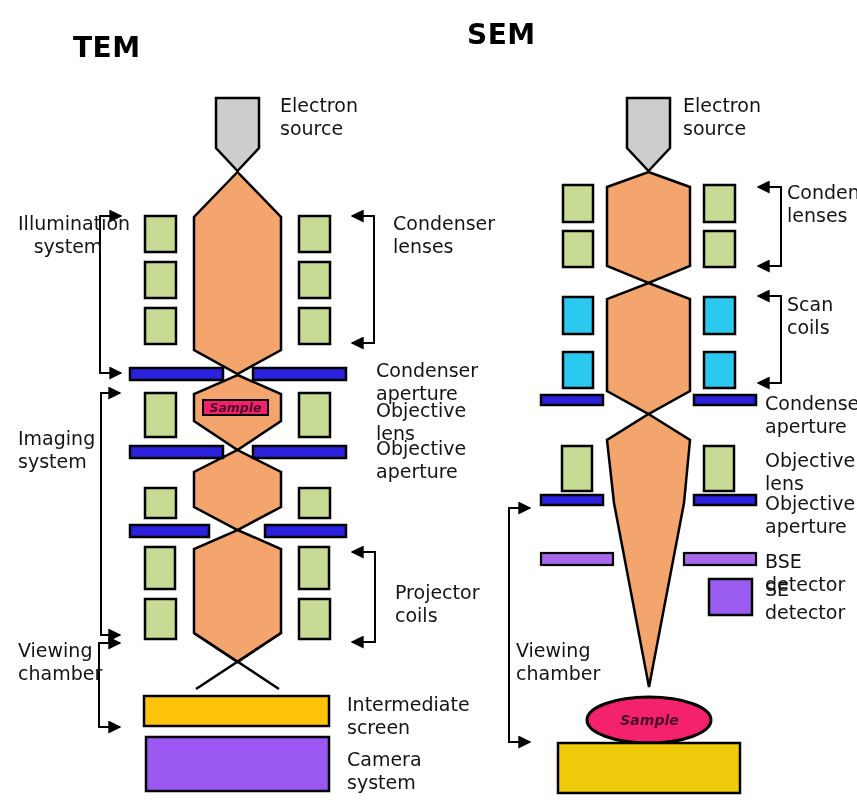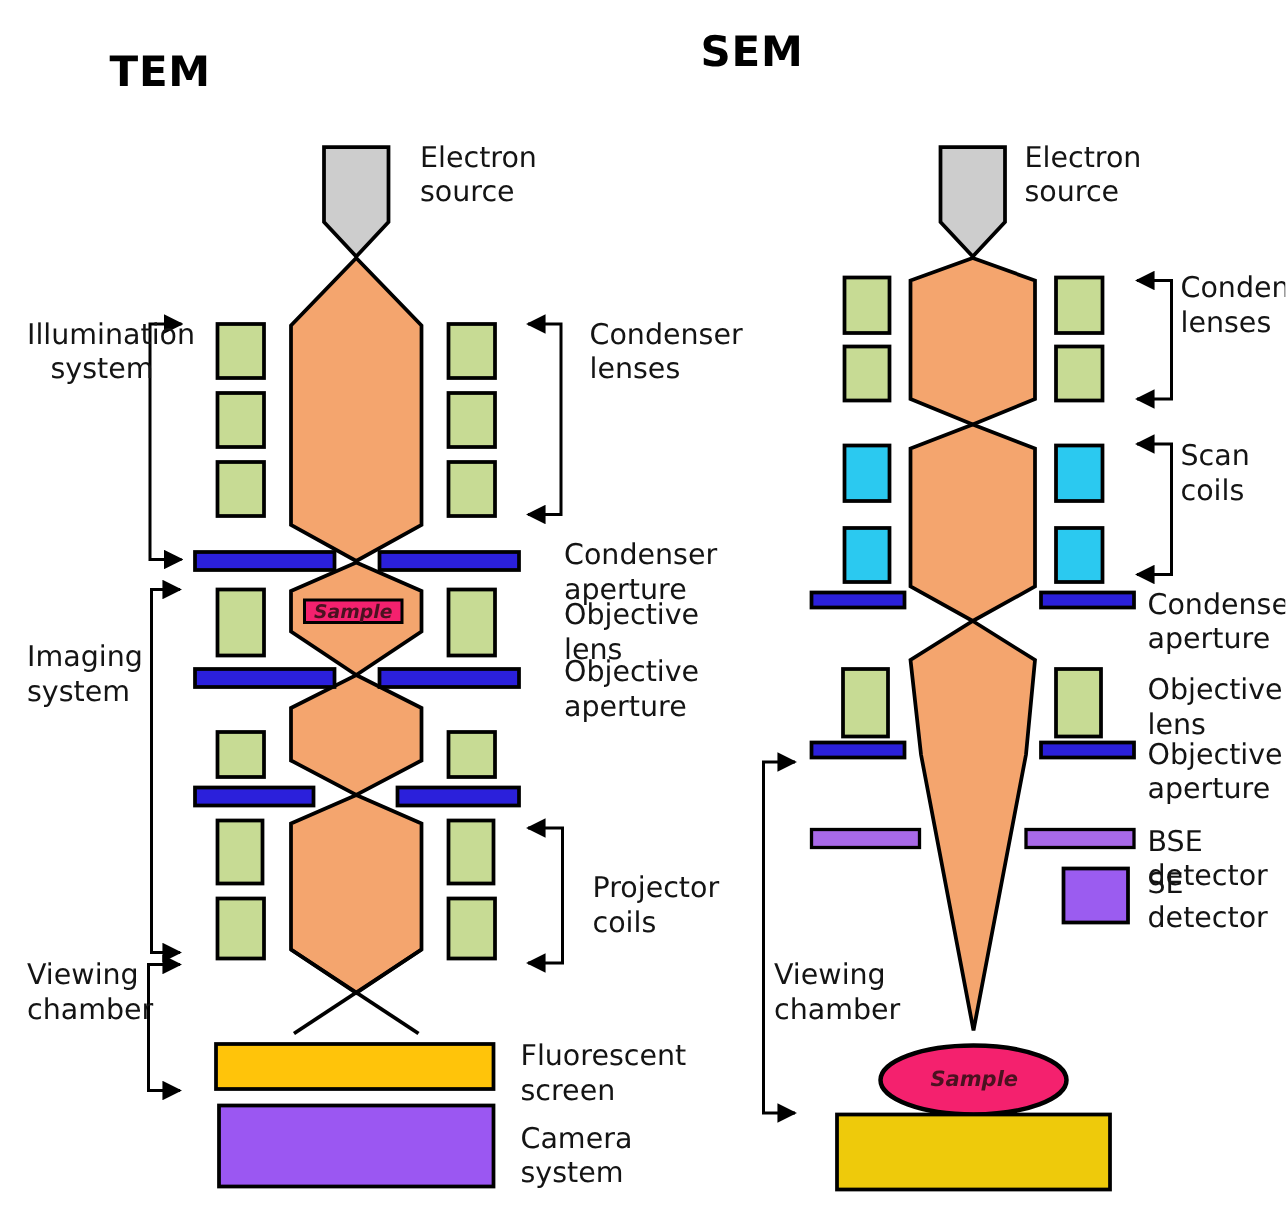--- a/index.html
+++ b/index.html
@@ -130,21 +130,21 @@
 
   <div class="lbl" style="left:280px;top:94px;width:80px;">Electron source</div>
   <div class="lbl" style="left:18px;top:212px;width:100px;text-align:center;">Illumination system</div>
   <div class="lbl" style="left:18px;top:389px;width:80px;margin-top:38px;">Imaging system</div>
   <div class="lbl" style="left:18px;top:639px;width:80px;">Viewing chamber</div>
   <div class="lbl" style="left:393px;top:212px;width:90px;">Condenser lenses</div>
   <div class="lbl" style="left:376px;top:359px;width:90px;">Condenser aperture</div>
   <div class="lbl" style="left:376px;top:399px;width:90px;">Objective lens</div>
   <div class="lbl" style="left:376px;top:437px;width:90px;">Objective aperture</div>
   <div class="lbl" style="left:395px;top:581px;width:80px;">Projector coils</div>
-  <div class="lbl" style="left:347px;top:693px;width:100px;">Fluorescent screen</div>
+  <div class="lbl" style="left:347px;top:693px;width:100px;">Intermediate screen</div>
   <div class="lbl" style="left:347px;top:748px;width:80px;">Camera system</div>
   <div class="sample-txt tem-sample-txt">Sample</div>
 
   <div class="lbl" style="left:683px;top:94px;width:80px;">Electron source</div>
   <div class="lbl" style="left:787px;top:181px;width:70px;">Condenser lenses</div>
   <div class="lbl" style="left:787px;top:293px;width:60px;">Scan coils</div>
   <div class="lbl" style="left:765px;top:392px;width:90px;">Condenser aperture</div>
   <div class="lbl" style="left:765px;top:449px;width:90px;">Objective lens</div>
   <div class="lbl" style="left:765px;top:492px;width:90px;">Objective aperture</div>
   <div class="lbl" style="left:765px;top:550px;width:100px;">BSE detector</div>

